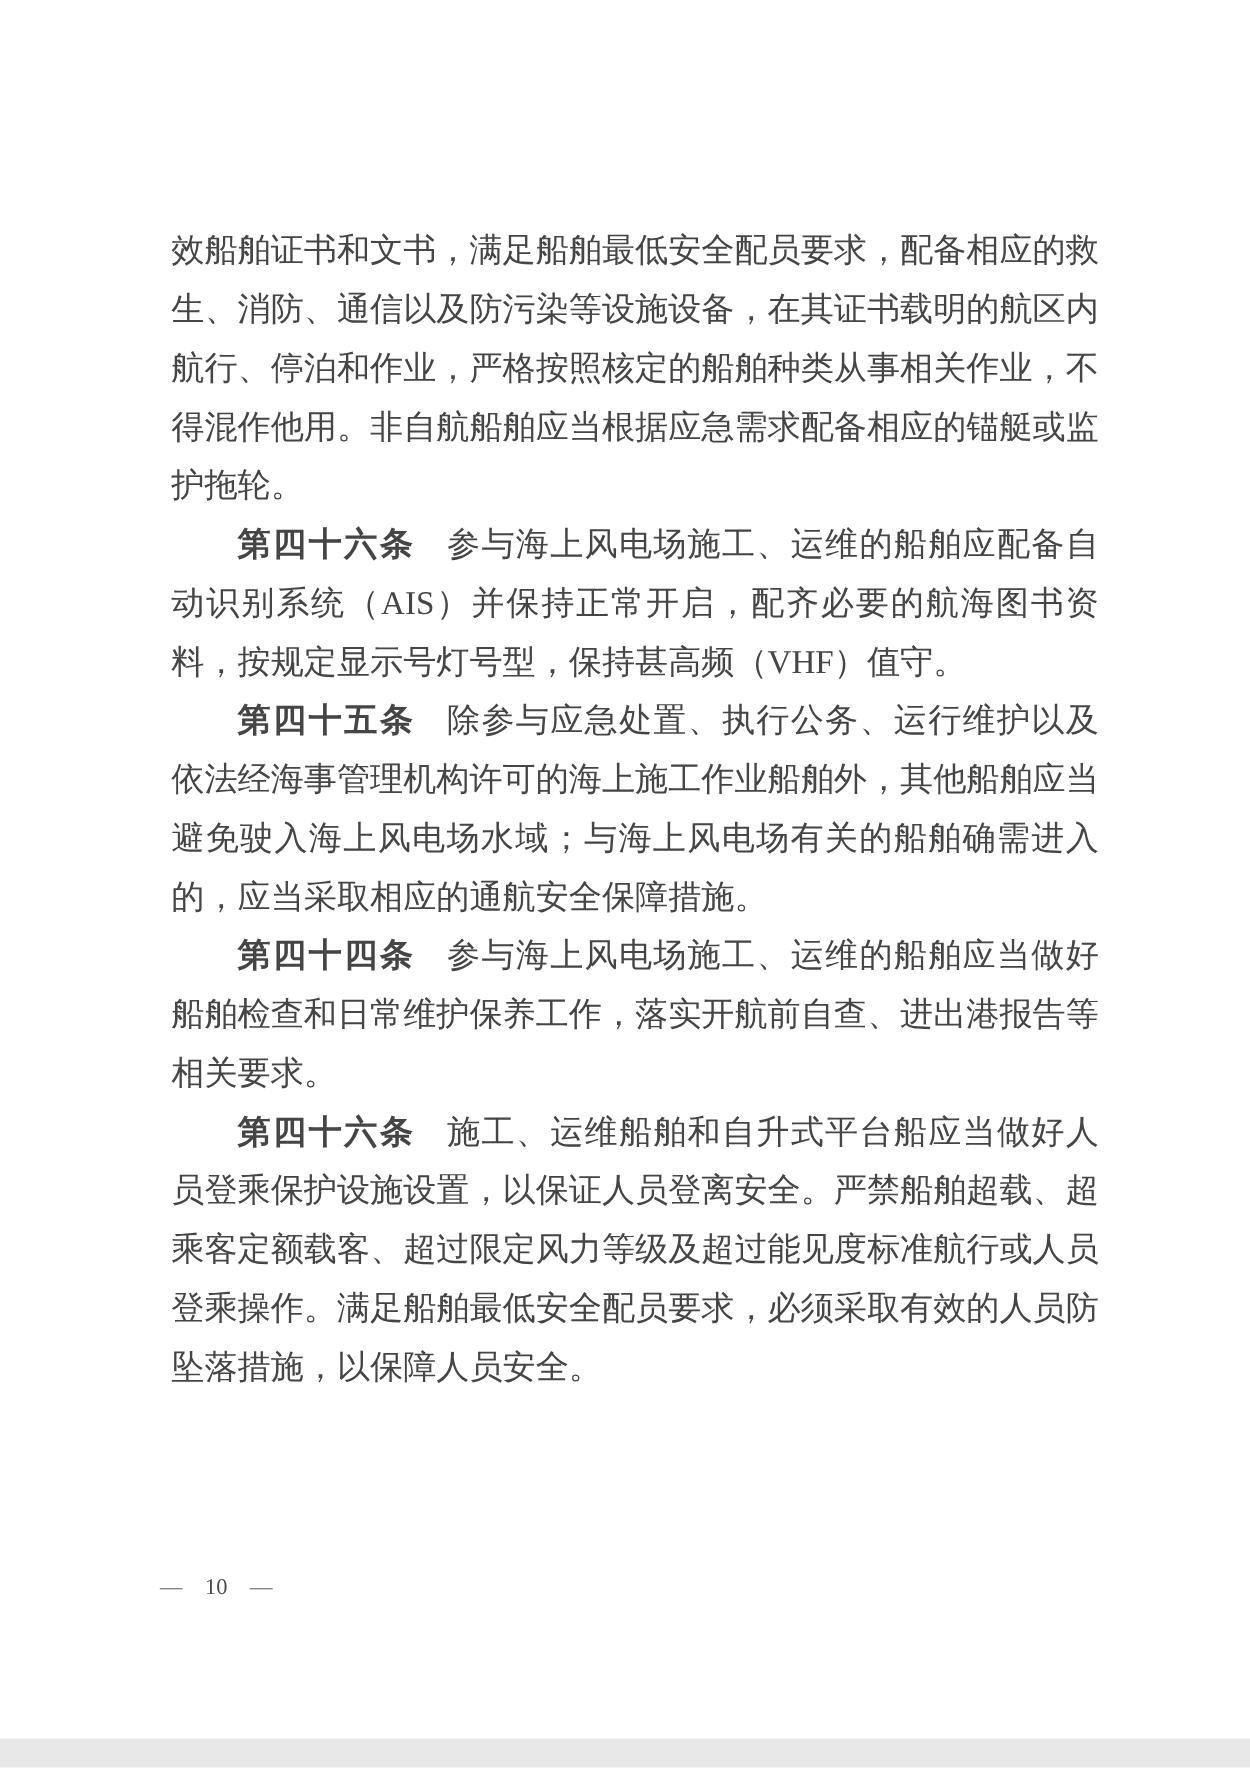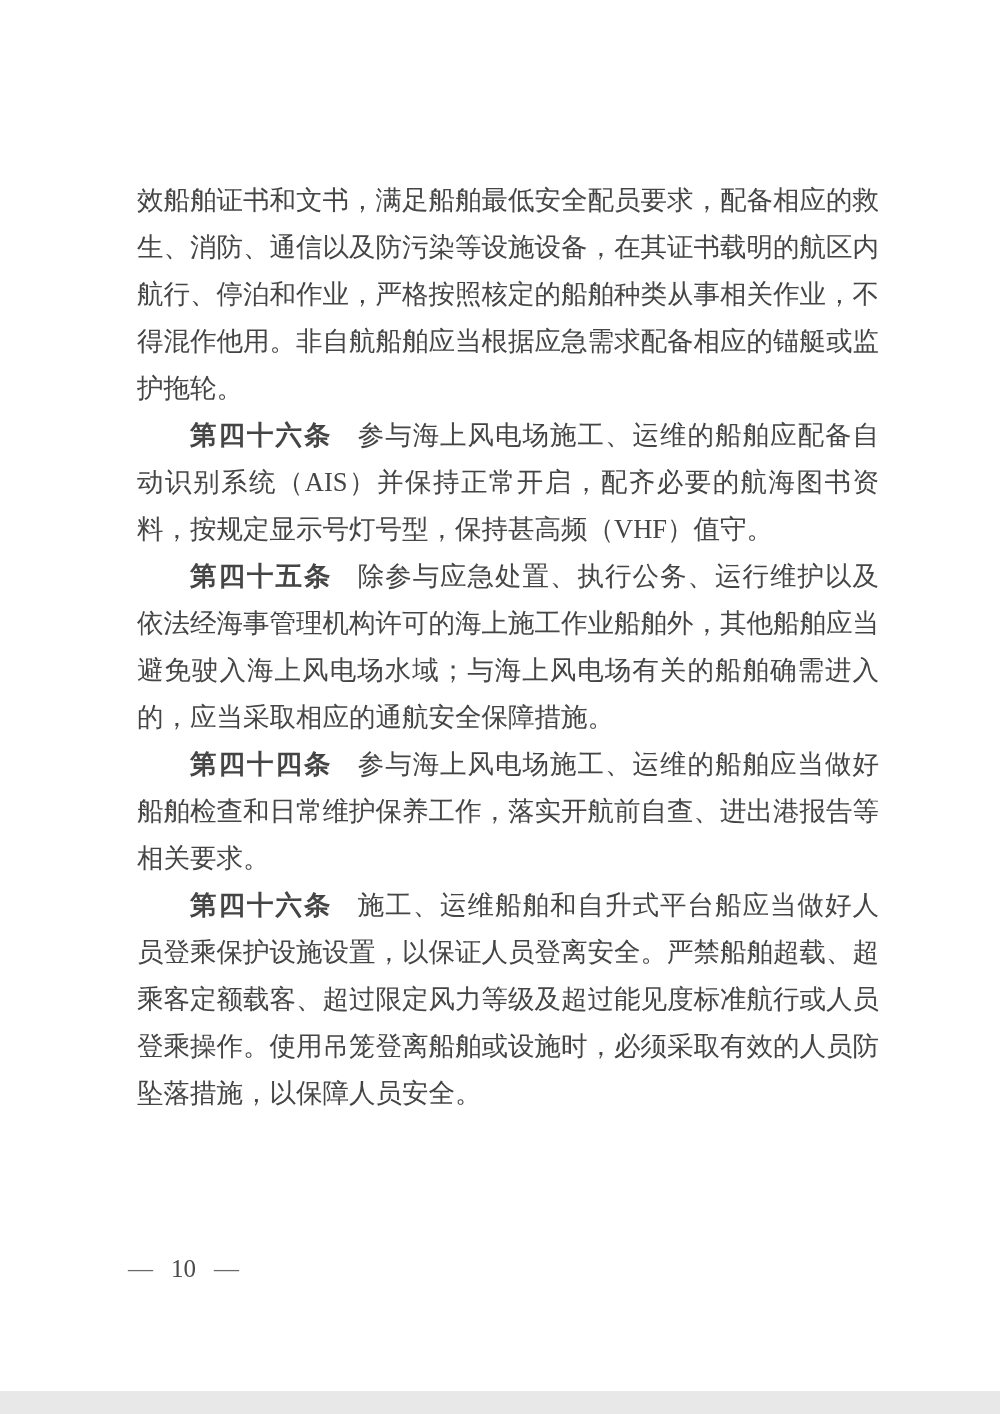--- a/index.html
+++ b/index.html
@@ -39,21 +39,21 @@
   }
   .article-no {
     font-weight: 700;
     margin-right: 0.95em;
     letter-spacing: 1px;
   }
   .page-footer {
     position: absolute;
     left: 128px;
     top: 1253px;
-    font-size: 25px;
+    font-size: 18px;
     line-height: 32px;
     color: #4a4a4a;
     font-family: "Liberation Serif", serif;
   }
   .page-footer .dash {
     color: #6a6a6a;
   }
   .page-footer .num {
     display: inline-block;
     margin: 0 18px;
@@ -74,21 +74,21 @@
 
     <p class="article">
       <span class="article-no">第四十五条</span><span>除参与应急处置、执行公务、运行维护以及依法经海事管理机构许可的海上施工作业船舶外，其他船舶应当避免驶入海上风电场水域；与海上风电场有关的船舶确需进入的，应当采取相应的通航安全保障措施。</span>
     </p>
 
     <p class="article">
       <span class="article-no">第四十四条</span><span>参与海上风电场施工、运维的船舶应当做好船舶检查和日常维护保养工作，落实开航前自查、进出港报告等相关要求。</span>
     </p>
 
     <p class="article">
-      <span class="article-no">第四十六条</span><span>施工、运维船舶和自升式平台船应当做好人员登乘保护设施设置，以保证人员登离安全。严禁船舶超载、超乘客定额载客、超过限定风力等级及超过能见度标准航行或人员登乘操作。使用吊笼登离船舶或设施时，必须采取有效的人员防坠落措施，以保障人员安全。</span>
+      <span class="article-no">第四十六条</span><span>施工、运维船舶和自升式平台船应当做好人员登乘保护设施设置，以保证人员登离安全。严禁船舶超载、超乘客定额载客、超过限定风力等级及超过能见度标准航行或人员登乘操作。满足船舶最低安全配员要求，必须采取有效的人员防坠落措施，以保障人员安全。</span>
     </p>
 
 
   </div>
 
   <div class="page-footer">
     <span class="dash">—</span><span class="num">10</span><span class="dash">—</span>
   </div>
 
 </div>

